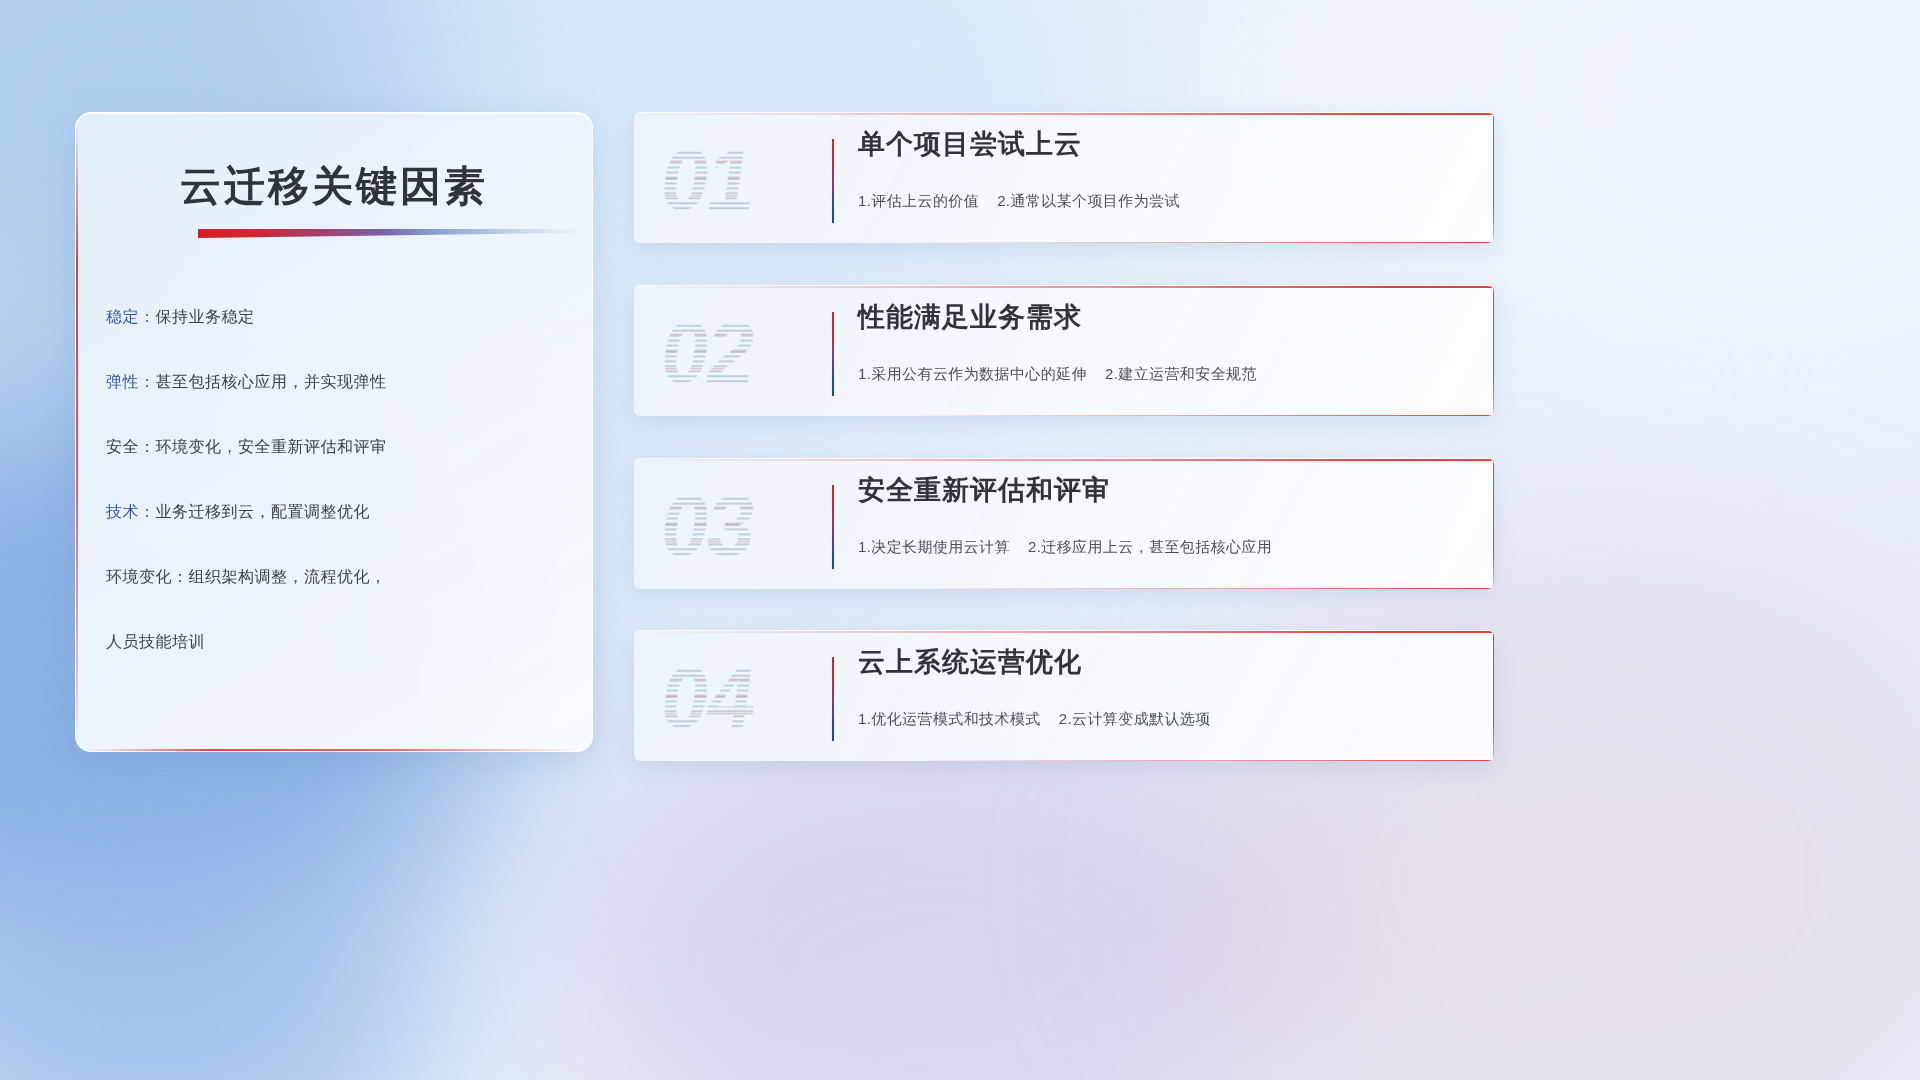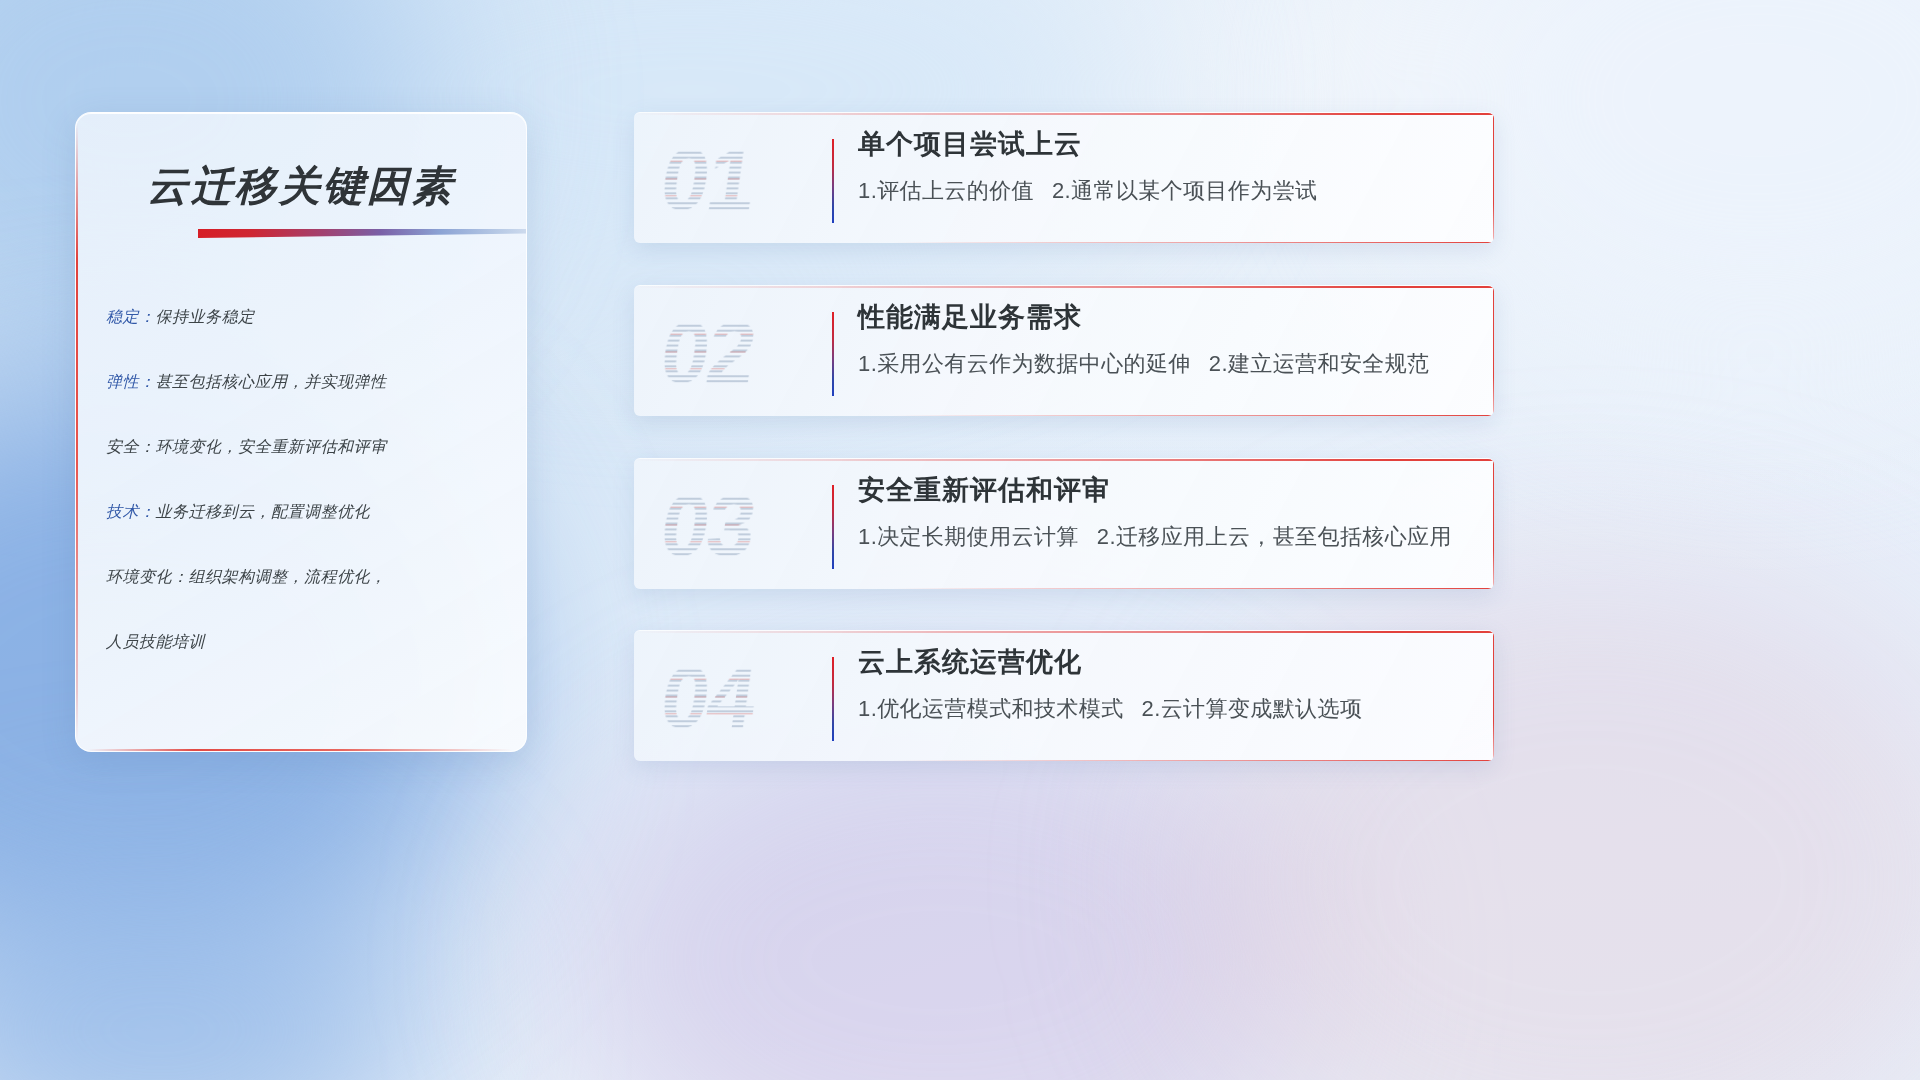--- a/index.html
+++ b/index.html
@@ -25,27 +25,26 @@
   .blob-d { left:1180px; top:560px;  width:820px;  height:640px;  background:rgba(222,198,214,.38); }
   .blob-e { left:1400px; top:-180px; width:720px;  height:560px;  background:rgba(236,243,252,.9); }
   .blob-f { left:240px;  top:-120px; width:900px;  height:420px;  background:rgba(214,232,248,.85); }
   .blob-g { left:-120px; top:860px;  width:560px;  height:340px;  background:rgba(150,186,232,.75); }
 
   
   #stage { position:absolute; inset:0; }
 
   
   #left-card {
-    position:absolute; left:75px; top:112px; width:452px; height:640px;
+    position:absolute; left:75px; top:112px; width:518px; height:640px;
     border-radius:16px;
     background:linear-gradient(150deg, rgba(232,241,251,.92) 0%, rgba(240,246,253,.92) 40%, rgba(250,252,254,.95) 100%);
     border:1px solid rgba(255,255,255,.85);
     box-shadow:0 8px 34px rgba(83,121,174,.18), inset 0 1px 0 rgba(255,255,255,.9);
     overflow:hidden;
-    font-style:italic;
   }
   #left-card::before{
     content:""; position:absolute; left:0; top:10px; bottom:10px; width:2px;
     background:linear-gradient(180deg, rgba(226,60,60,0) 0%, #e0413d 22%, #e8554f 55%, rgba(226,60,60,.25) 92%, rgba(226,60,60,0) 100%);
   }
   #left-card::after{
     content:""; position:absolute; left:12px; right:14px; bottom:0; height:2px;
     background:linear-gradient(90deg, rgba(226,60,60,0) 0%, #e24a44 25%, #e8665e 60%, rgba(226,60,60,0) 100%);
   }
 
@@ -125,22 +124,22 @@
   .rc-divider {
     position:absolute; left:198px; top:26px; width:2px; height:84px;
     background:linear-gradient(180deg,#e01f26 0%,#c22a3f 32%,#7a3c7e 56%,#2f46a8 80%,#1f3fbf 100%);
   }
   .rc-text { position:absolute; left:224px; top:14px; right:22px; }
   .rc-title {
     font-size:27px; font-weight:700; color:#2e3438; letter-spacing:1px;
     line-height:1.3;
   }
   .rc-sub {
-    margin-top:14px;
-    font-size:22px; color:#4a5156; letter-spacing:.4px; white-space:nowrap;
+    margin-top:30px;
+    font-size:15px; color:#4a5156; letter-spacing:.4px; white-space:nowrap;
   }
   .rc-sub .gap { display:inline-block; width:18px; }
 </style>
 </head>
 <body>
 
 <div id="bg">
   <div class="bg-base"></div>
   <div class="blob blob-e"></div>
   <div class="blob blob-f"></div>

